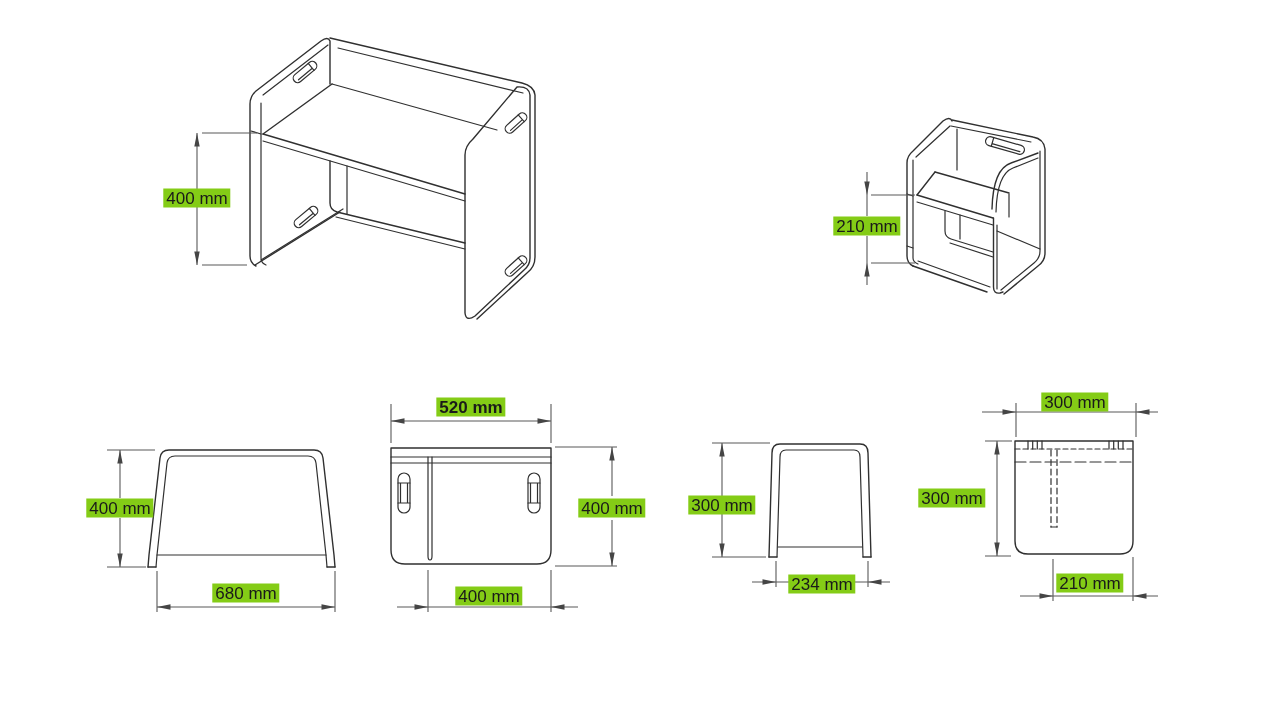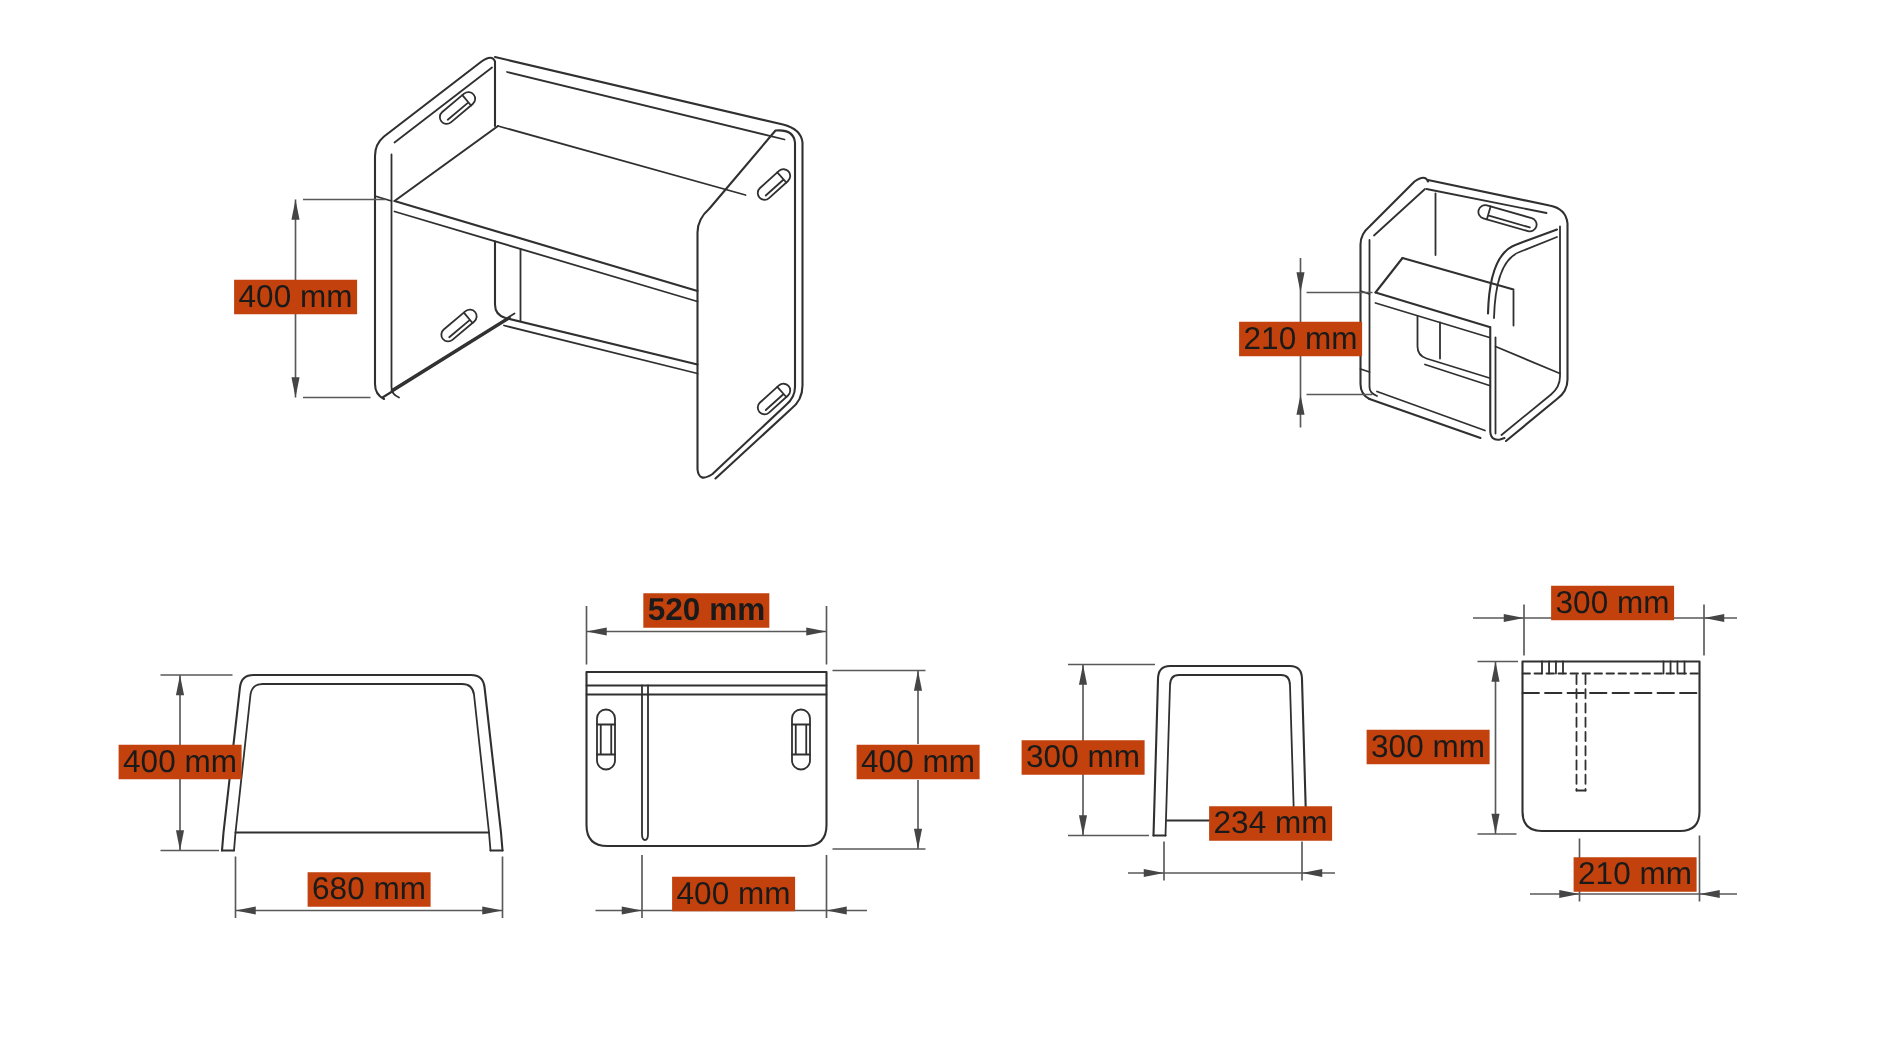--- a/index.html
+++ b/index.html
@@ -11,24 +11,24 @@
     font-family:"Liberation Sans","DejaVu Sans",sans-serif;
   }
   .canvas svg{position:absolute;left:0;top:0;}
   .geom{stroke:#303030;stroke-width:1.4;fill:none;stroke-linecap:round;stroke-linejoin:round;}
   .geom-thin{stroke:#303030;stroke-width:1.2;fill:none;stroke-linecap:round;stroke-linejoin:round;}
   .dim{stroke:#595959;stroke-width:1.1;fill:none;stroke-linecap:butt;}
   .dim-arrow{fill:#454545;stroke:none;}
   .dim-label{
     position:absolute;
     transform:translate(-50%,-50%);
-    font-size:21px;
+    font-size:17px;
     line-height:1;
     color:#1a1a1a;
-    background:#c2410c;
+    background:#84cc16;
     padding:1px 3px;
     white-space:nowrap;
   }
 </style>
 </head>
 <body>
 
 <div class="canvas">
 
   <svg width="1267" height="708" viewBox="0 0 1267 708">
@@ -225,19 +225,19 @@
   <div class="dim-label" style="left:867px;top:226px;">210 mm</div>
 
   <div class="dim-label" style="left:120px;top:508px;">400 mm</div>
   <div class="dim-label" style="left:246px;top:593px;">680 mm</div>
 
   <div class="dim-label" style="left:471px;top:407px;font-weight:bold;">520 mm</div>
   <div class="dim-label" style="left:612px;top:508px;">400 mm</div>
   <div class="dim-label" style="left:489px;top:596px;">400 mm</div>
 
   <div class="dim-label" style="left:722px;top:505px;">300 mm</div>
-  <div class="dim-label" style="left:822px;top:549px;margin-left:25px;">234 mm</div>
+  <div class="dim-label" style="left:822px;top:584px;">234 mm</div>
 
   <div class="dim-label" style="left:1075px;top:402px;">300 mm</div>
   <div class="dim-label" style="left:952px;top:498px;">300 mm</div>
   <div class="dim-label" style="left:1090px;top:583px;">210 mm</div>
 
 </div>
 
 </body></html>

